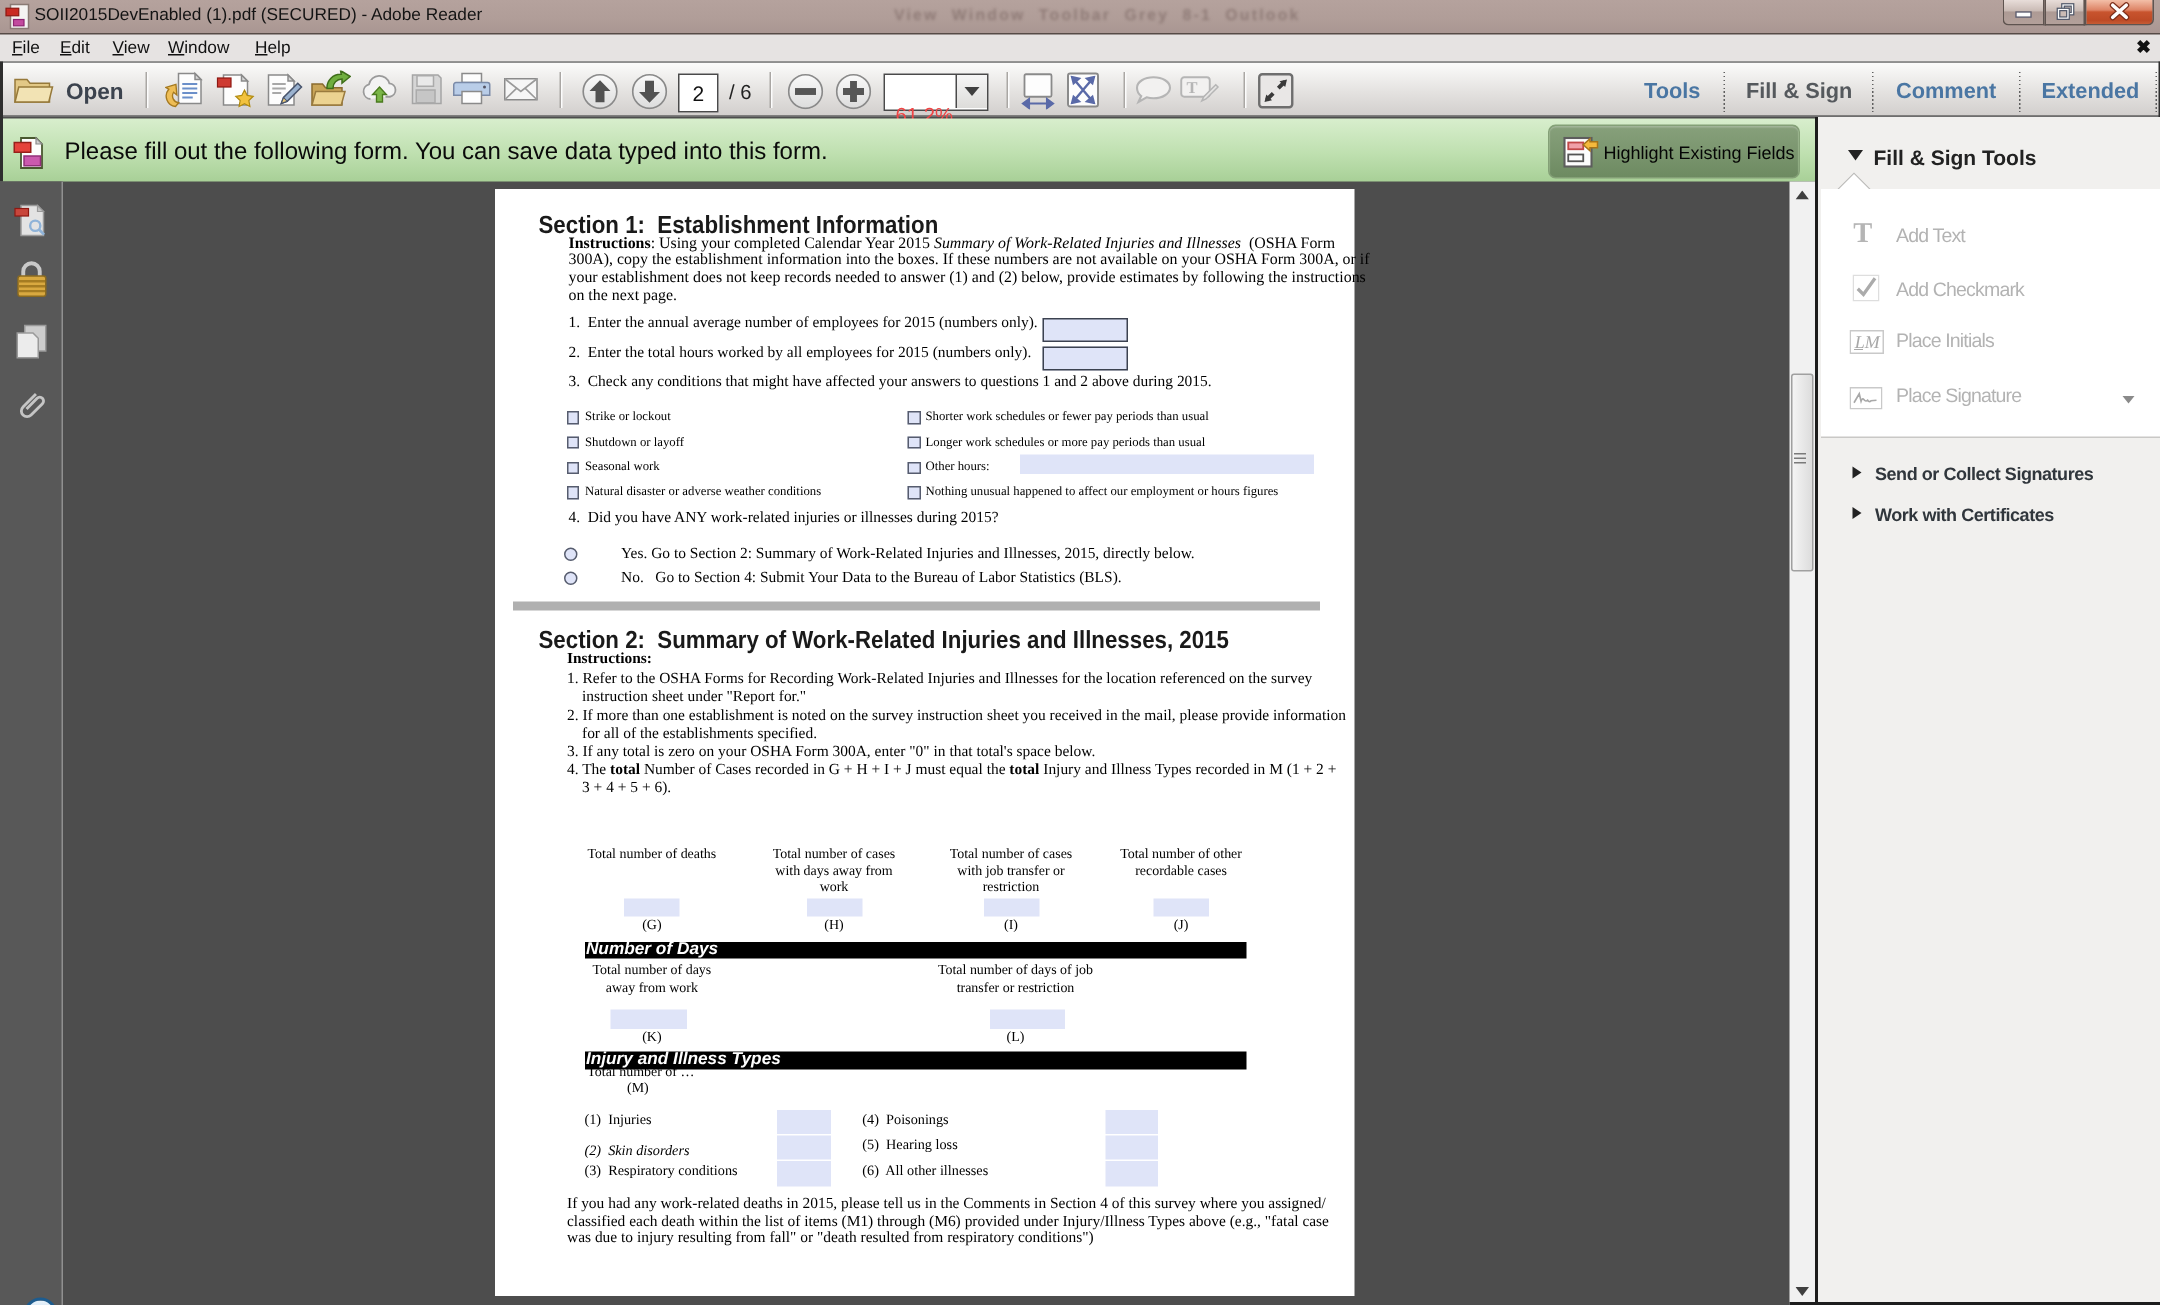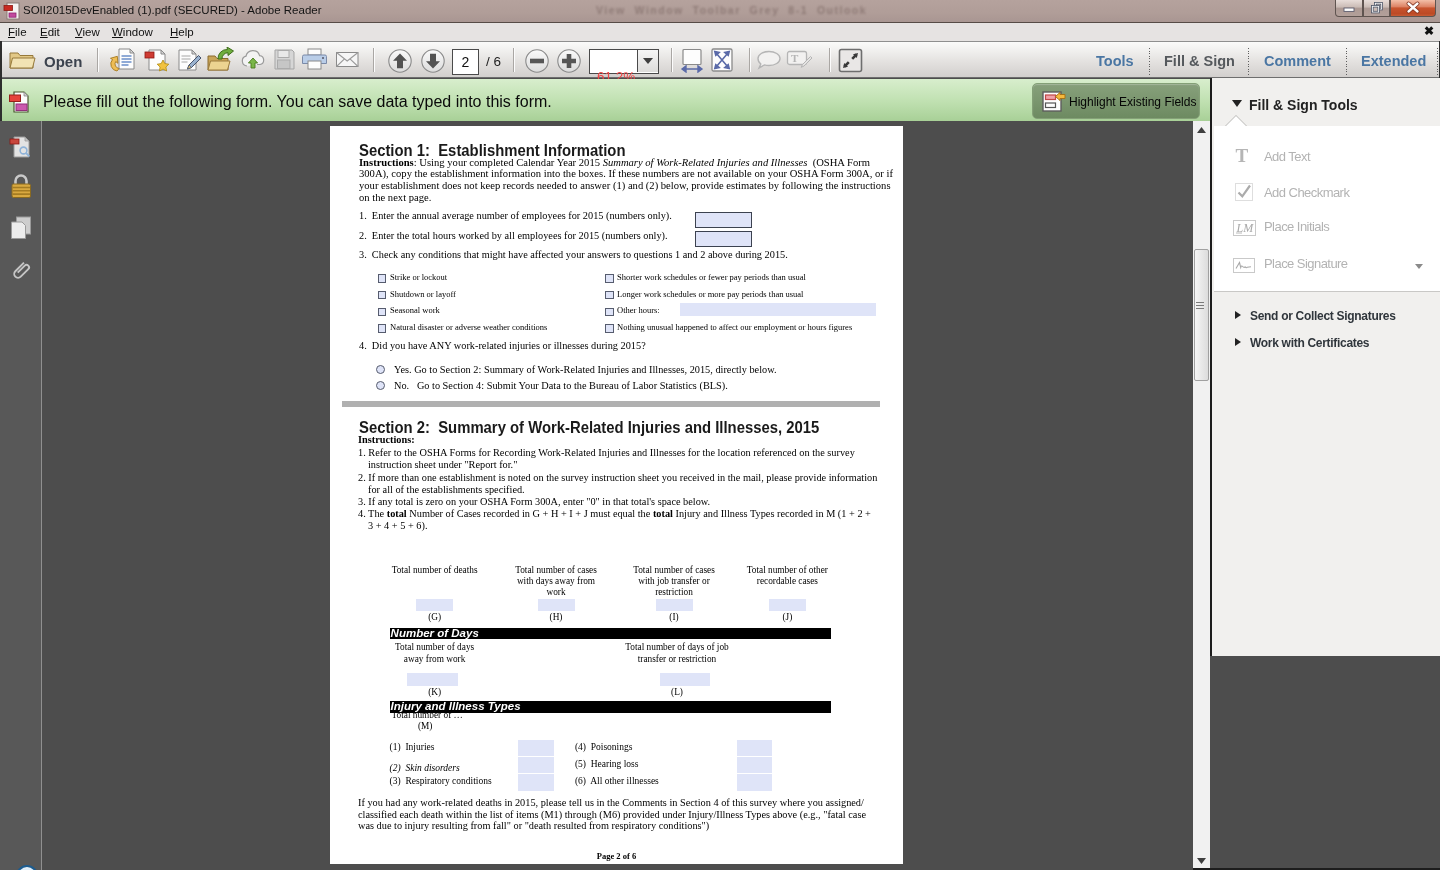--- a/index.html
+++ b/index.html
@@ -55,37 +55,37 @@
   
   #sidebar { left:0; top:121px; width:42px; height:749px; background:#585858; border-right:1.5px solid #909090; }
 
   
   #vscroll { left:1193px; top:121px; width:17px; height:749px; background:#f1f1f1; }
   #sthumb { position:absolute; left:1px; top:128px; width:15px; height:132px; background:linear-gradient(90deg,#f5f5f5,#dcdcdc);
     border:1px solid #a0a0a0; border-radius:2px; }
   .grip { position:absolute; left:3px; width:8px; height:1px; background:#7a7a7a; }
 
   
-  #rpanel { left:1210px; top:78px; width:230px; height:578px; background:#f1f0ee; border-left:2px solid #1c1c1c; }
+  #rpanel { left:1210px; top:78px; width:230px; height:790px; background:#f1f0ee; border-left:2px solid #1c1c1c; }
   #rpwhite { position:absolute; left:2px; top:48px; width:228px; height:166px; background:#fff; border-bottom:1px solid #c9c8c6; }
   #rphead { position:absolute; left:37px; top:19px; font-size:14px; font-weight:bold; color:#222; }
   .rtri-d { position:absolute; border:5px solid transparent; border-top:7px solid #222; }
   .rtri-r { position:absolute; border:4px solid transparent; border-left:6px solid #222; }
   .ritem { position:absolute; font-size:13px; letter-spacing:-0.55px; color:#b3b3b3; white-space:nowrap; }
   .rbold { position:absolute; font-size:12px; letter-spacing:-0.3px; font-weight:bold; color:#30363c; white-space:nowrap; }
   #bluecirc { left:15.5px; top:864.5px; width:22px; height:22px; border-radius:50%;
     border:2px solid #1d5c8f; background:linear-gradient(#e8f2fa,#aecde8); }
 
   
   #page { left:330px; top:126px; width:573px; height:738px; background:#fff;
     font-family:"Liberation Serif", serif; color:#000; }
   #page .abs { position:absolute; white-space:nowrap; }
   .h1 { font-family:"Liberation Sans",sans-serif; font-weight:bold; font-size:16.5px; color:#1a1a1a;
     transform:scaleX(0.9); transform-origin:left top; }
-  .ser { font-size:10.3px; line-height:11.9px; }
+  .ser { font-size:10.3px; line-height:11.9px;margin-left:20px; }
   .small { font-size:8.5px; }
   .ill { font-size:9.5px; }
   .field { background:#dfe4f8; }
   .bfield { background:#dfe4f8; border:1.6px solid #3c4250; }
   .cb { position:absolute; width:8.6px; height:8.6px; background:#dfe4f8; border:1.1px solid #565c6e; }
   .rad { position:absolute; width:9px; height:9px; border-radius:50%; background:#dfe4f8; border:1.2px solid #565c6e; }
   .blackbar { position:absolute; left:59.6px; width:441.8px; background:#000; color:#fff;
     font-family:"Liberation Sans",sans-serif; font-weight:bold; font-style:italic; font-size:11.5px; }
   .cth { position:absolute; font-size:9.3px; line-height:11px; text-align:center; white-space:normal !important; }
 </style>
@@ -422,14 +422,13 @@
   <div class="abs field" style="left:187.7px; top:630.9px; width:36.2px; height:16.6px;"></div>
   <div class="abs field" style="left:187.7px; top:648.3px; width:36.2px; height:16.6px;"></div>
   <div class="abs ill" style="left:244.9px; top:615.5px;">(4)&nbsp; Poisonings</div>
   <div class="abs ill" style="left:244.9px; top:632.8px;">(5)&nbsp; Hearing loss</div>
   <div class="abs ill" style="left:244.9px; top:650.1px;">(6)&nbsp; All other illnesses</div>
   <div class="abs field" style="left:406.7px; top:613.5px; width:35.5px; height:16.6px;"></div>
   <div class="abs field" style="left:406.7px; top:630.9px; width:35.5px; height:16.6px;"></div>
   <div class="abs field" style="left:406.7px; top:648.3px; width:35.5px; height:16.6px;"></div>
 
   <div class="abs ser" style="left:28px; top:670.8px; line-height:11.8px;">If you had any work-related deaths in 2015, please tell us in the Comments in Section 4 of this survey where you assigned/<br>classified each death within the list of items (M1) through (M6) provided under Injury/Illness Types above (e.g., "fatal case<br>was due to injury resulting from fall" or "death resulted from respiratory conditions")</div>
-  <div class="abs" style="left:0px; top:725.4px; width:573px; text-align:center; font-size:8.5px; font-weight:bold;">Page 2 of 6</div>
 </div>
 
 </body></html>

